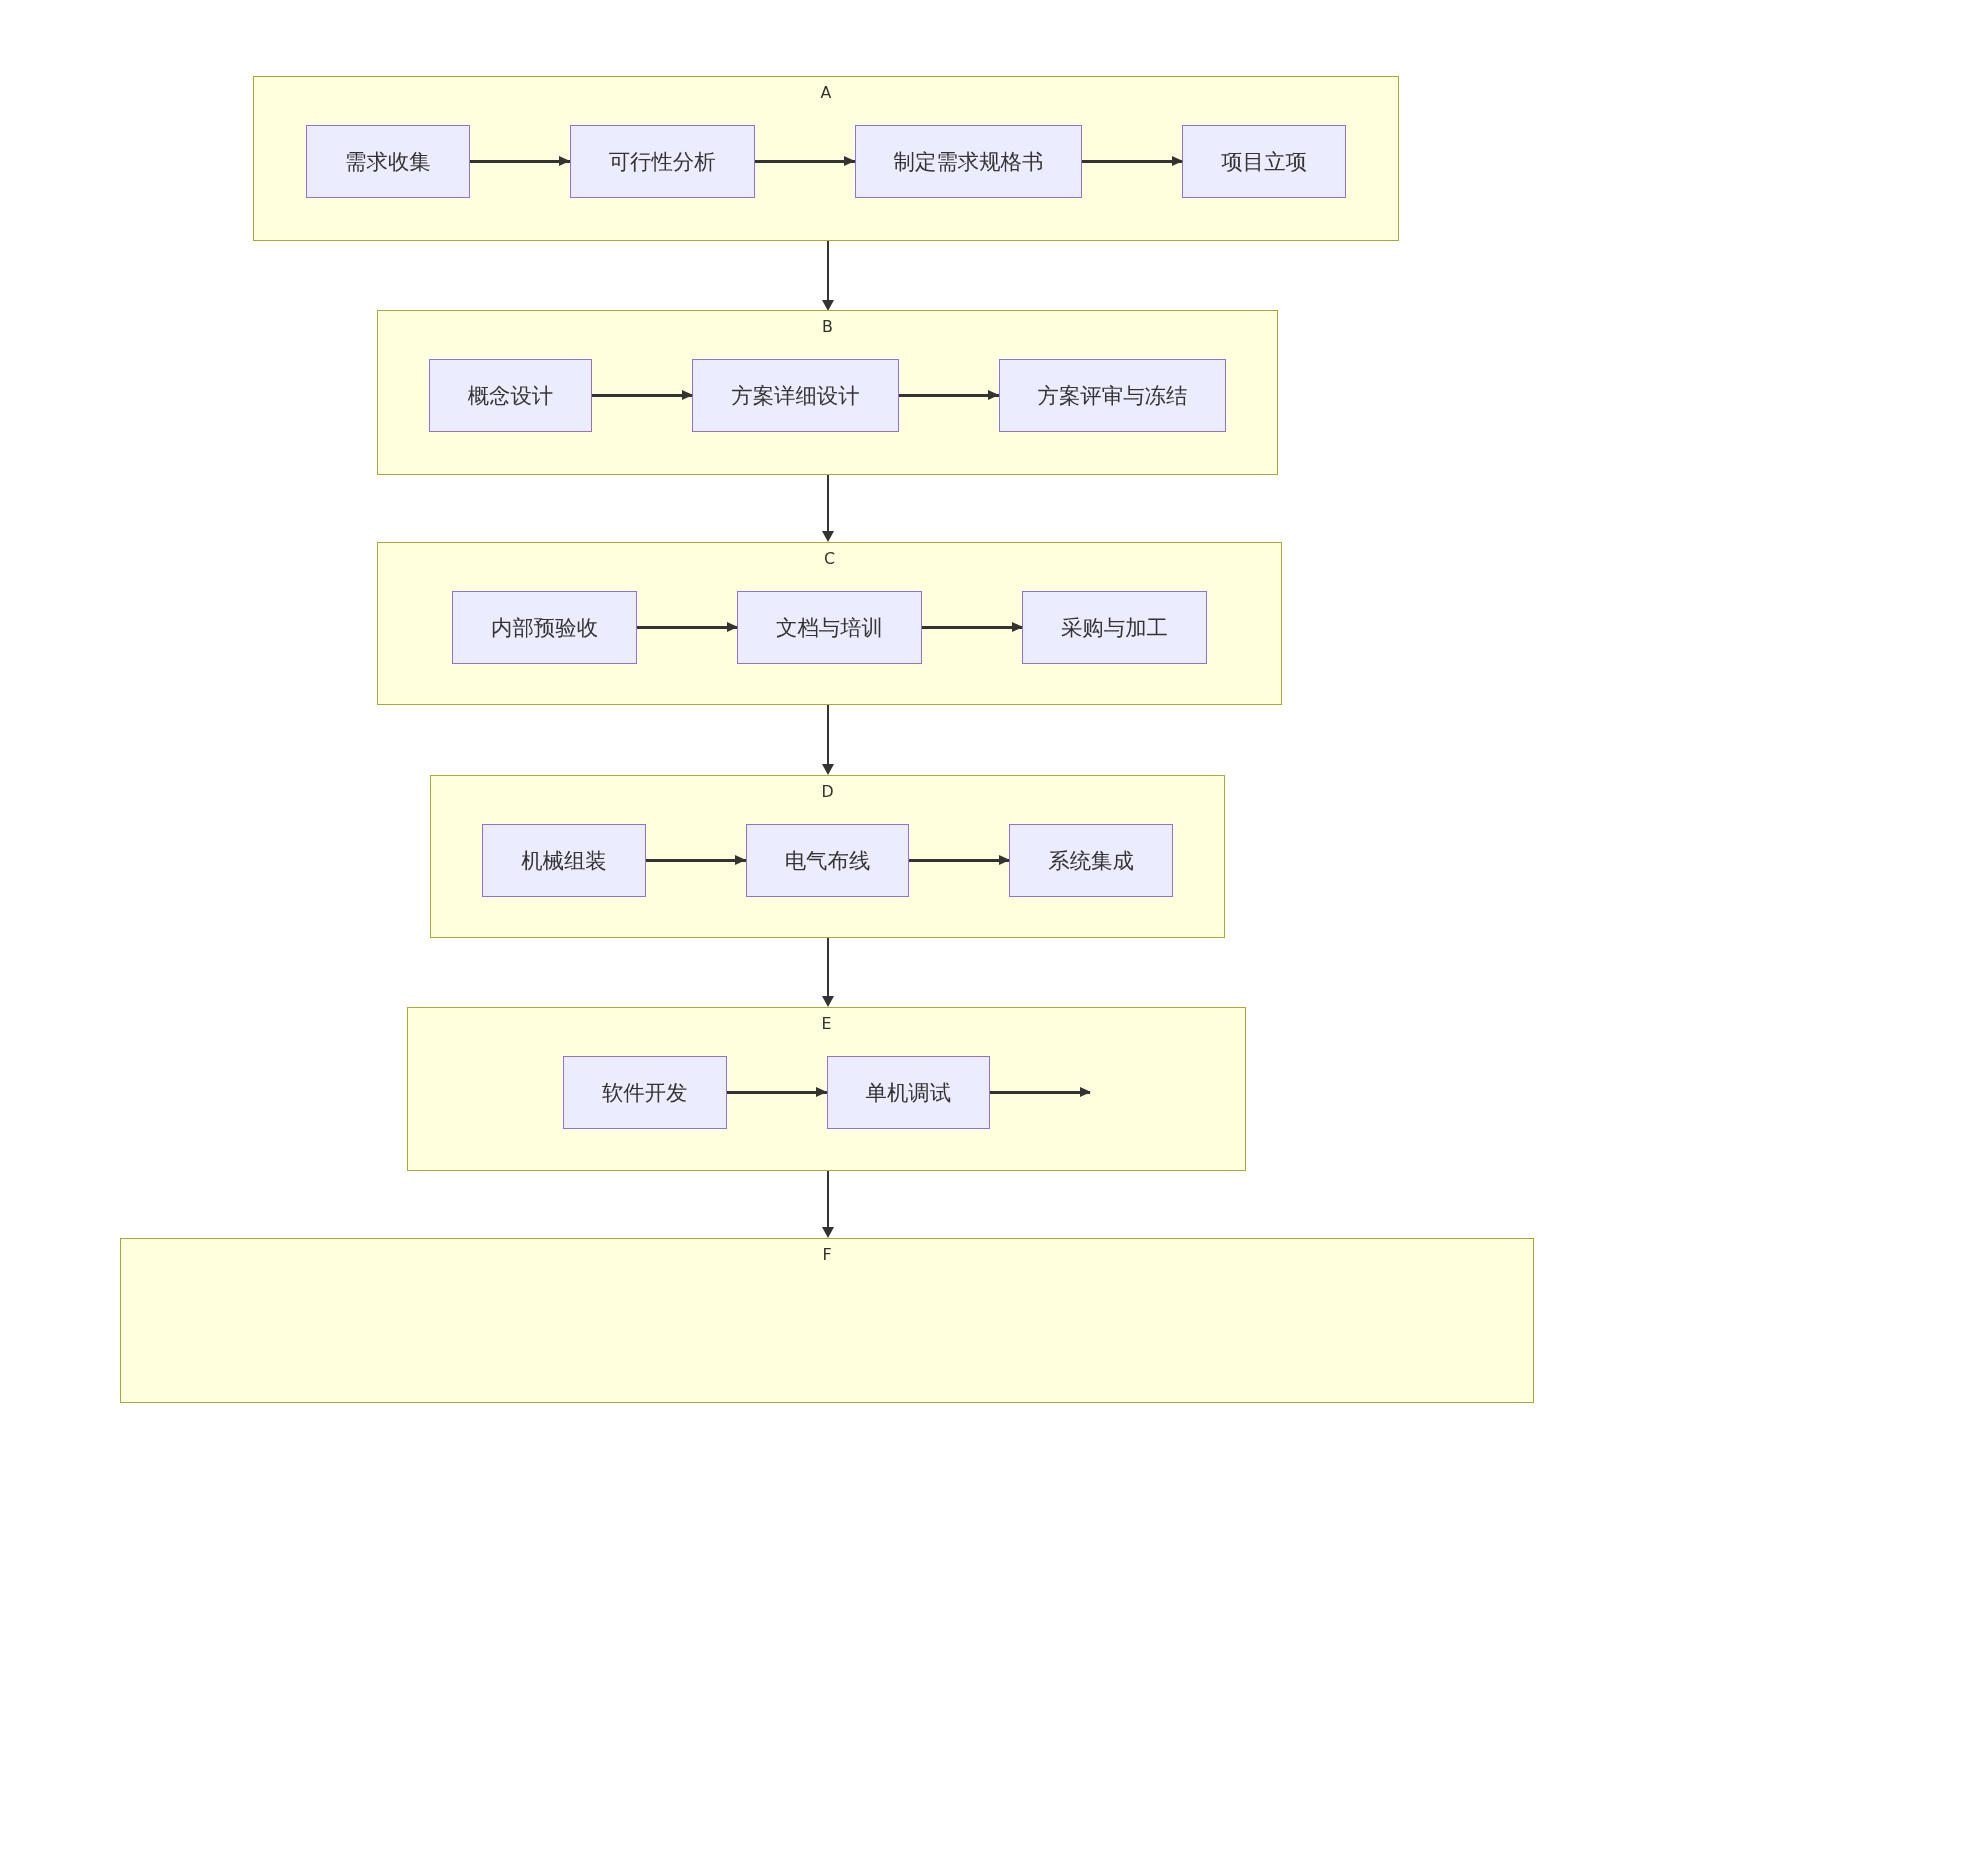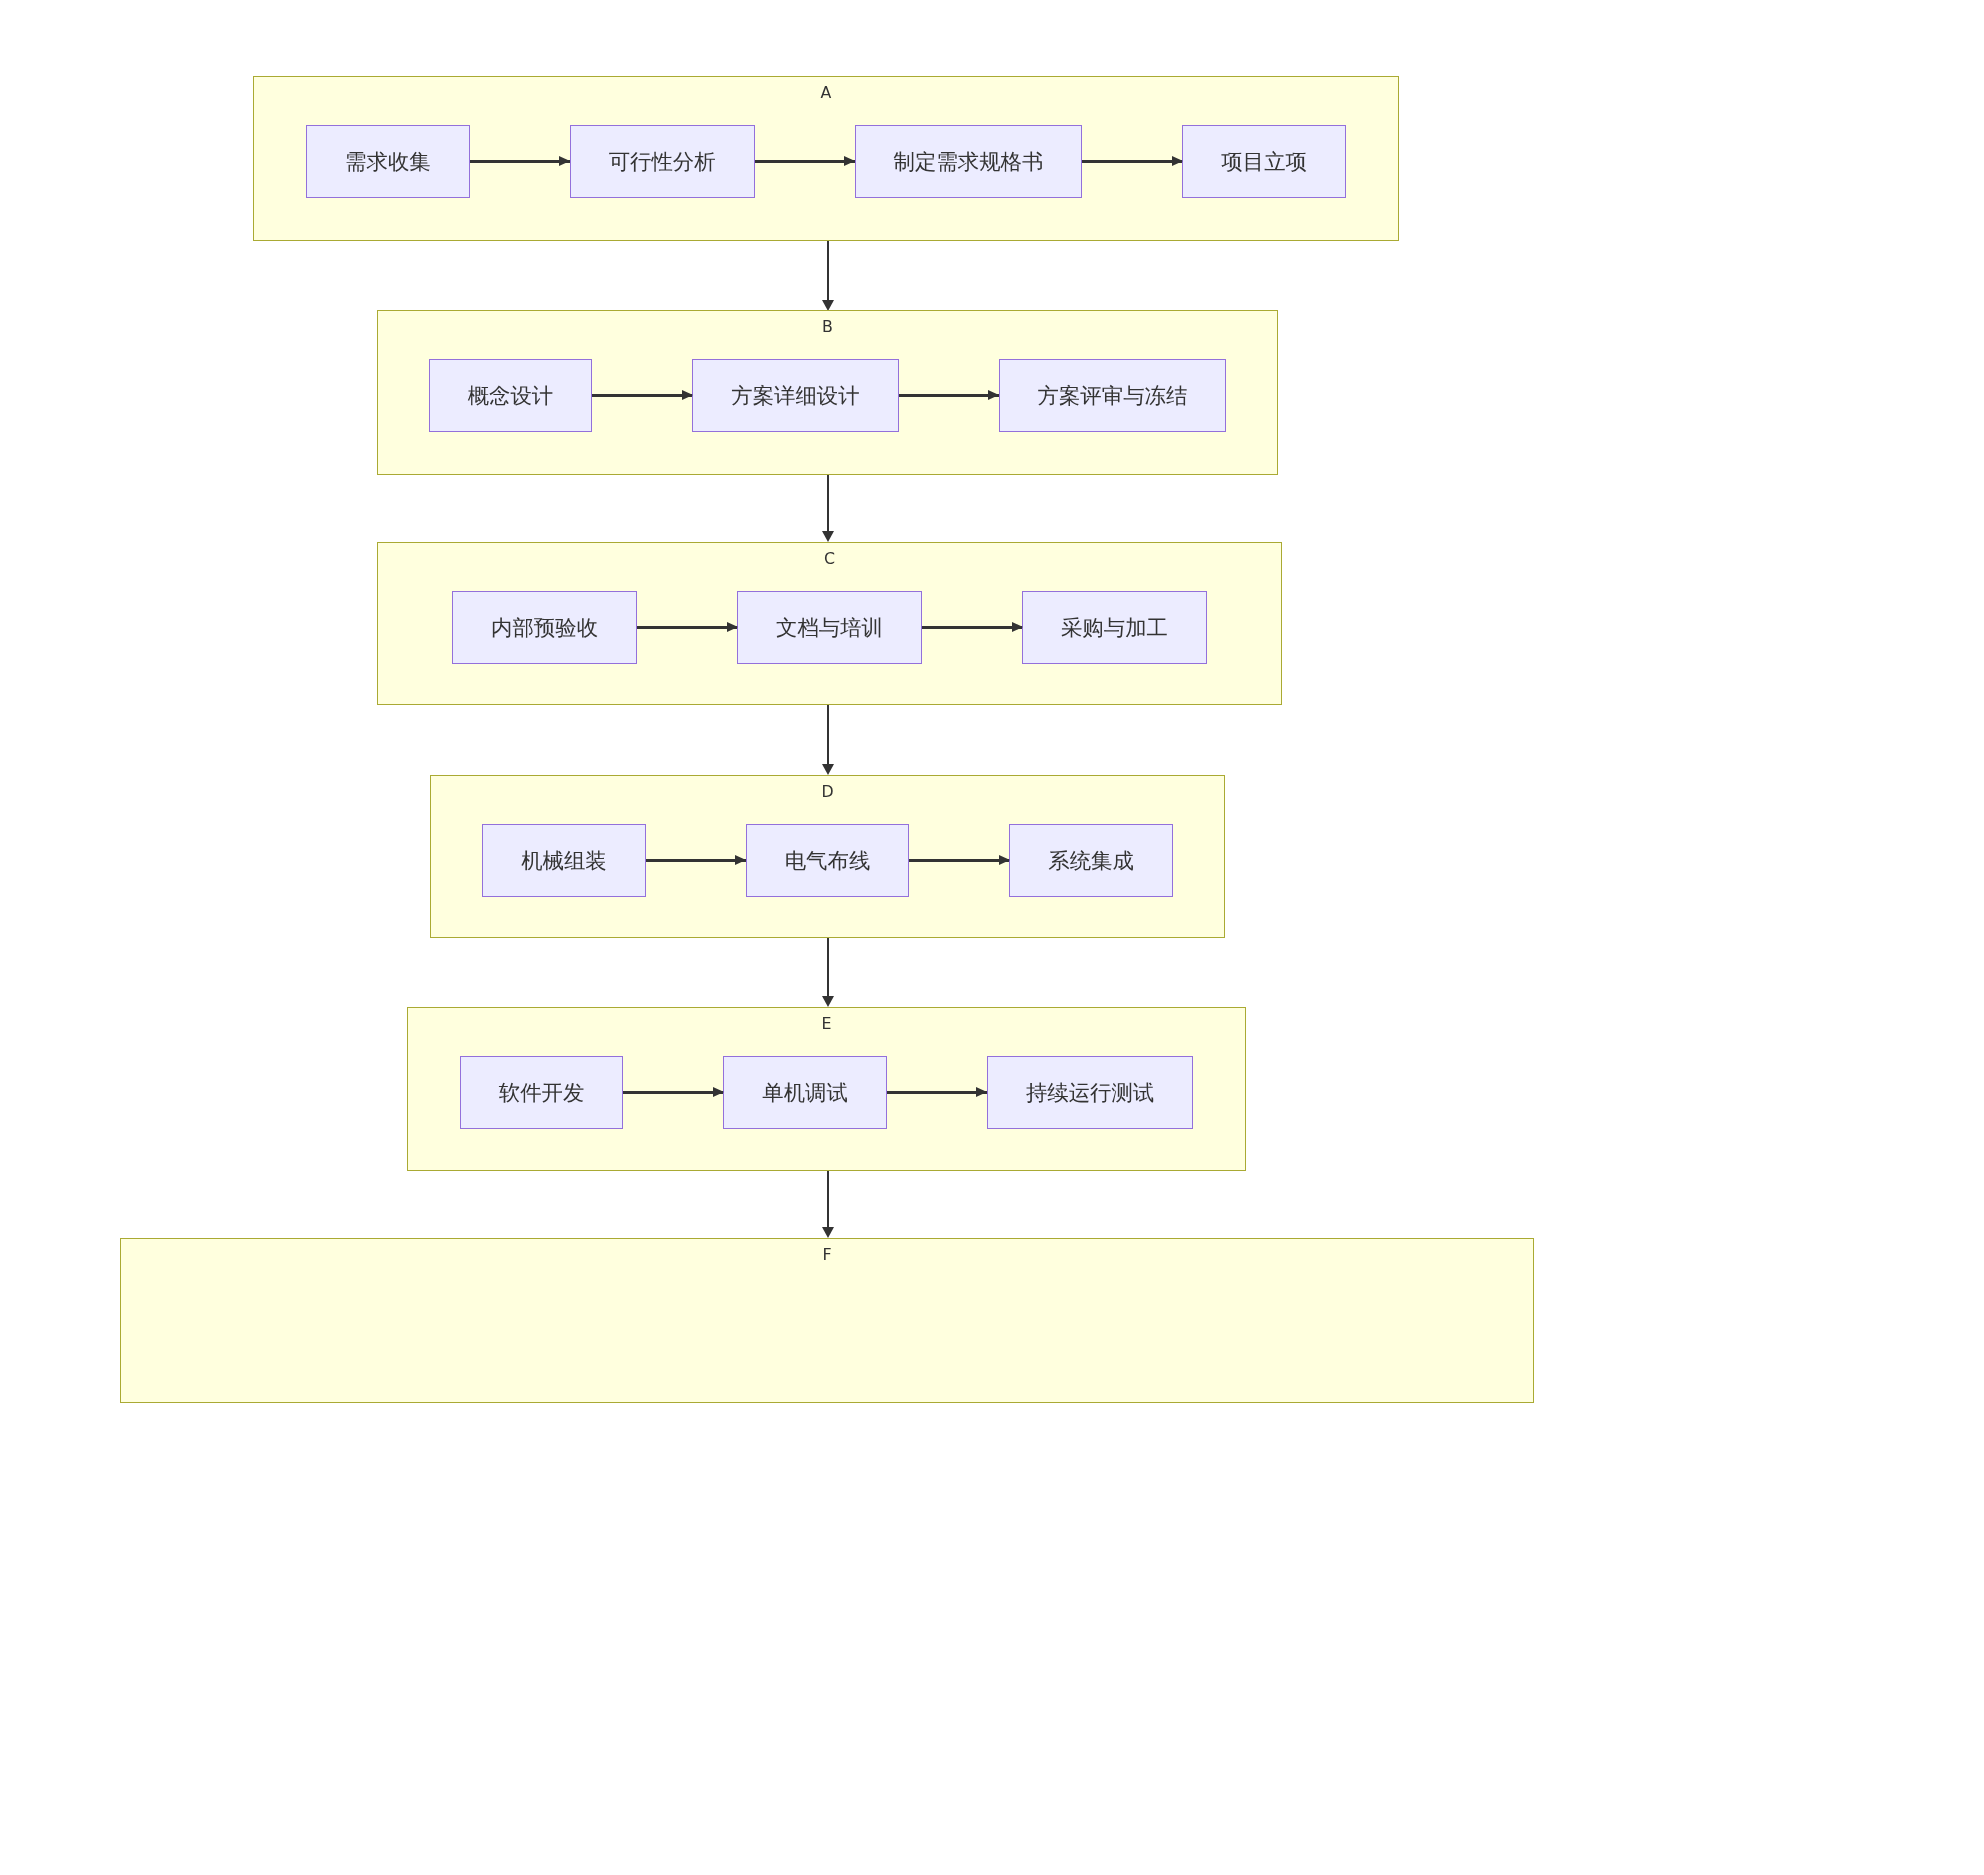--- a/index.html
+++ b/index.html
@@ -151,21 +151,20 @@
 
   <div class="arrow-v" style="top:938px; height:58px;"></div>
 
   <section class="cluster" style="left:407px; top:1007px; width:839px; height:164px;">
     <div class="cluster-label">E</div>
     <div class="node-row">
       <div class="node">软件开发</div>
       <div class="arrow-h"></div>
       <div class="node">单机调试</div>
       <div class="arrow-h"></div>
-      <div class="node">持续运行测试</div>
     </div>
   </section>
 
   <div class="arrow-v" style="top:1171px; height:56px;"></div>
 
   <section class="cluster" style="left:120px; top:1238px; width:1414px; height:165px;">
     <div class="cluster-label">F</div>
   </section>
 
 </div>

